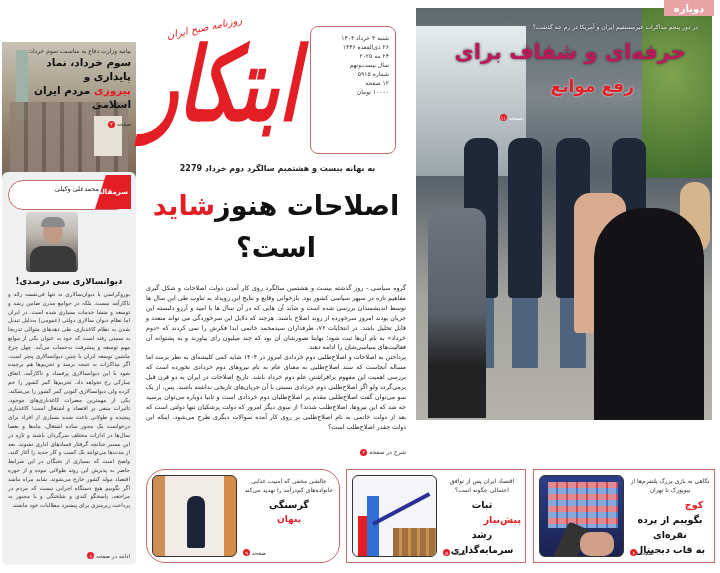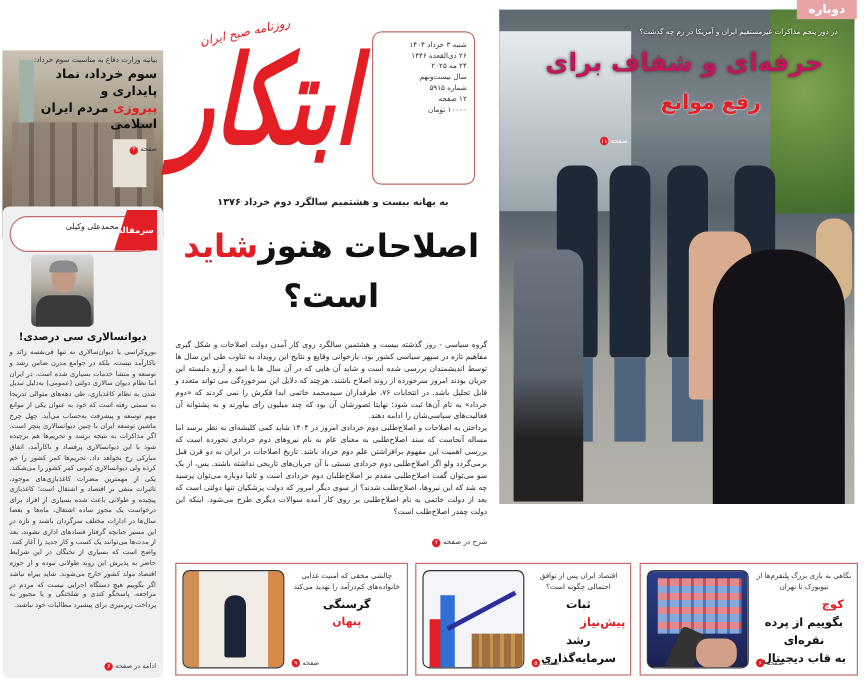--- a/index.html
+++ b/index.html
@@ -126,21 +126,21 @@
       <div>شنبه ۳ خرداد ۱۴۰۴</div>
       <div>۲۶ ذی‌القعده ۱۴۴۶</div>
       <div>۲۴ مه ۲۰۲۵</div>
       <div>سال بیست‌ونهم</div>
       <div>شماره ۵۹۱۵</div>
       <div>۱۲ صفحه</div>
       <div>۱۰۰۰۰ تومان</div>
     </div>
   </div>
 
-  <div class="kicker-main">به بهانه بیست و هشتمیم سالگرد دوم خرداد ۱۳۷۶</div>
+  <div class="kicker-main">به بهانه بیست و هشتمیم سالگرد دوم خرداد 2279</div>
   <div class="headline">
     <span>اصلاحات هنوز</span><span class="red">شاید</span><br>
     <span>است؟</span>
   </div>
   <div class="lead-body">
     <p>گروه سیاسی - روز گذشته بیست و هشتمین سالگرد روی کار آمدن دولت اصلاحات و شکل گیری مفاهیم تازه در سپهر سیاسی کشور بود. بازخوانی وقایع و نتایج این رویداد به تناوب طی این سال ها توسط اندیشمندان بررسی شده است و شاید آن هایی که در آن سال ها با امید و آرزو دلبسته این جریان بودند امروز سرخورده از روند اصلاح باشند. هرچند که دلایل این سرخوردگی می تواند متعدد و قابل تحلیل باشد. در انتخابات ۷۶، طرفداران سیدمحمد خاتمی ابدا فکرش را نمی کردند که «دوم خرداد» به نام آن‌ها ثبت شود؛ نهایتا تصورشان آن بود که چند میلیون رای بیاورند و به پشتوانه آن فعالیت‌های سیاسی‌شان را ادامه دهند.</p>
     <p>پرداختن به اصلاحات و اصلاح‌طلبی دوم خردادی امروز در ۱۴۰۴ شاید کمی کلیشه‌ای به نظر برسد اما مساله آنجاست که سند اصلاح‌طلبی به معنای عام به نام نیروهای دوم خردادی نخورده است که بررسی اهمیت این مفهوم برافراشتن علم دوم خرداد باشد. تاریخ اصلاحات در ایران به دو قرن قبل برمی‌گردد ولو اگر اصلاح‌طلبی دوم خردادی نسبتی با آن جریان‌های تاریخی نداشته باشند. پس، از یک سو می‌توان گفت اصلاح‌طلبی مقدم بر اصلاح‌طلبان دوم خردادی است و ثانیا دوباره می‌توان پرسید چه شد که این نیروها، اصلاح‌طلب شدند؟ از سوی دیگر امروز که دولت پزشکیان تنها دولتی است که بعد از دولت خاتمی به نام اصلاح‌طلبی بر روی کار آمده سوالات دیگری طرح می‌شود. اینکه این دولت چقدر اصلاح‌طلب است؟</p>
   </div>
   <div class="lead-more">
     <span>شرح در صفحه</span>
@@ -187,21 +187,21 @@
   </div>
   <div class="feat-tag">دوباره</div>
   <div class="feat-kicker">در دور پنجم مذاکرات غیرمستقیم ایران و آمریکا در رم چه گذشت؟</div>
   <div class="feat-title">حرفه‌ای و شفاف برای</div>
   <div class="feat-red">رفع موانع</div>
   <div class="feat-page pg-badge">
     <span style="color:#fff">صفحه</span>
     <span class="pg-dot">۱۱</span>
   </div>
 
-  <div class="teaser" style="left:146px; width:194px;">
+  <div class="teaser" style="left:146px; width:194px;border-radius:19px;">
     <div class="img img-shop">
         <div class="man"></div>
       </div>
     <div class="txt">
       <div class="k">چالشی مخفی که امنیت غذایی خانواده‌های کم‌درآمد را تهدید می‌کند</div>
       <div class="t">گرسنگی</div>
       <div class="r">پنهان</div>
     </div>
     <div class="pg">
       <span>صفحه</span>

